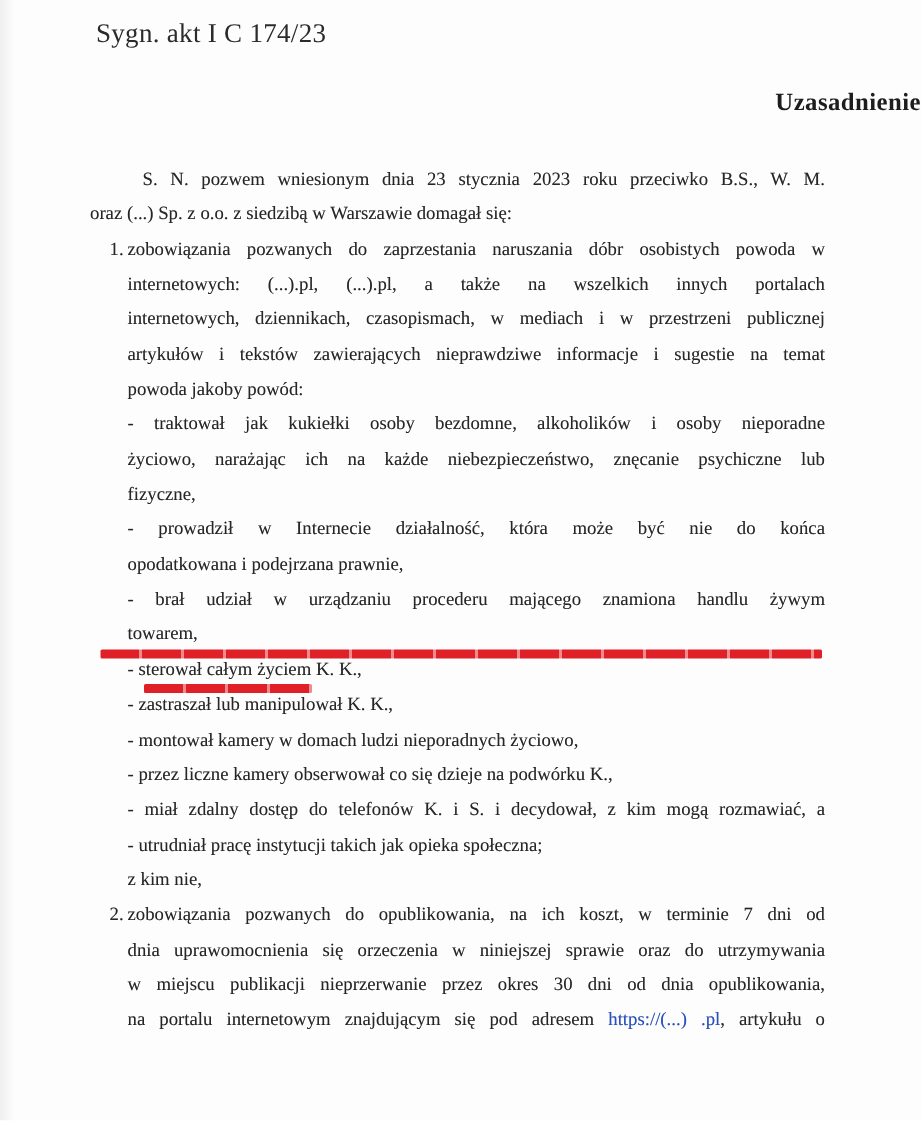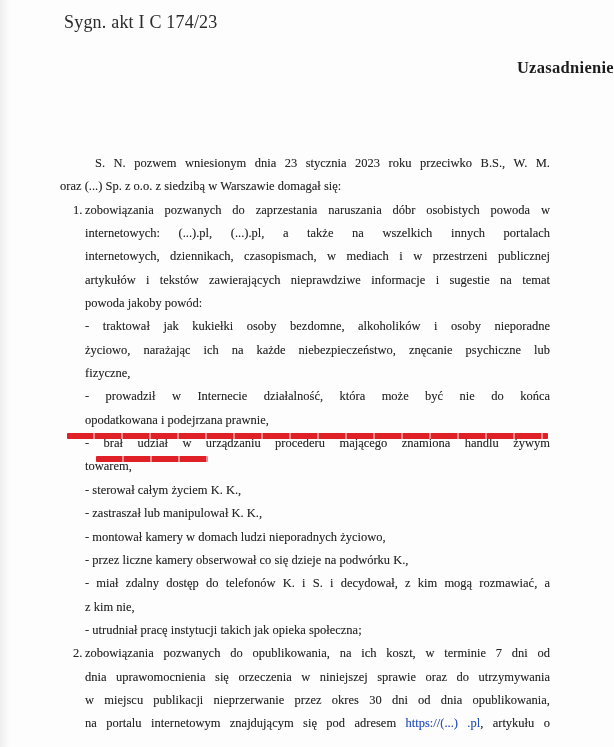--- a/index.html
+++ b/index.html
@@ -28,21 +28,21 @@
   .docbody{
     position:absolute;left:60px;top:108px;width:490px;
   }
   .line{
     position:relative;
     height:23.35px;line-height:23.35px;
     font-size:12.5px;color:#262626;
     white-space:normal;
     text-shadow:0 0 .4px rgba(40,40,40,.35);
   }
-  .ind-j{padding-left:35px;text-align:justify;text-align-last:justify;margin-top:44px;}
+  .ind-j{padding-left:35px;text-align:justify;text-align-last:justify;}
   .left{text-align:left;}
   .num-j{padding-left:25px;text-align:justify;text-align-last:justify;}
   .sub-j{padding-left:25px;text-align:justify;text-align-last:justify;}
   .sub-l{padding-left:25px;text-align:left;}
   .marker{
     position:absolute;left:13px;top:0;
     text-align:left;
   }
   .red{
     position:absolute;height:6px;
@@ -73,22 +73,22 @@
       <div class="line sub-l"><span>fizyczne,</span></div>
       <div class="line sub-j"><span>- prowadził w Internecie działalność, która może być nie do końca</span></div>
       <div class="line sub-l"><span>opodatkowana i podejrzana prawnie,</span></div>
       <div class="line sub-j"><span>- brał udział w urządzaniu procederu mającego znamiona handlu żywym</span></div>
       <div class="line sub-l"><span>towarem,</span></div>
       <div class="line sub-l"><span>- sterował całym życiem K. K.,</span></div>
       <div class="line sub-l"><span>- zastraszał lub manipulował K. K.,</span></div>
       <div class="line sub-l"><span>- montował kamery w domach ludzi nieporadnych życiowo,</span></div>
       <div class="line sub-l"><span>- przez liczne kamery obserwował co się dzieje na podwórku K.,</span></div>
       <div class="line sub-j"><span>- miał zdalny dostęp do telefonów K. i S. i decydował, z kim mogą rozmawiać, a</span></div>
+      <div class="line sub-l"><span>- utrudniał pracę instytucji takich jak opieka społeczna;</span></div>
       <div class="line sub-l"><span>z kim nie,</span></div>
-      <div class="line sub-l"><span>- utrudniał pracę instytucji takich jak opieka społeczna;</span></div>
       <div class="line num-j"><span class="marker">2.</span><span>zobowiązania pozwanych do opublikowania, na ich koszt, w terminie 7 dni od</span></div>
       <div class="line sub-j"><span>dnia uprawomocnienia się orzeczenia w niniejszej sprawie oraz do utrzymywania</span></div>
       <div class="line sub-j"><span>w miejscu publikacji nieprzerwanie przez okres 30 dni od dnia opublikowania,</span></div>
       <div class="line sub-j"><span>na portalu internetowym znajdującym się pod adresem </span><a class="doc-link">https://(...) .pl</a><span>, artykułu o</span></div>
     </div>
   <div class="red red1"></div>
   <div class="red red2"></div>
 </div>
 
 </body></html>

